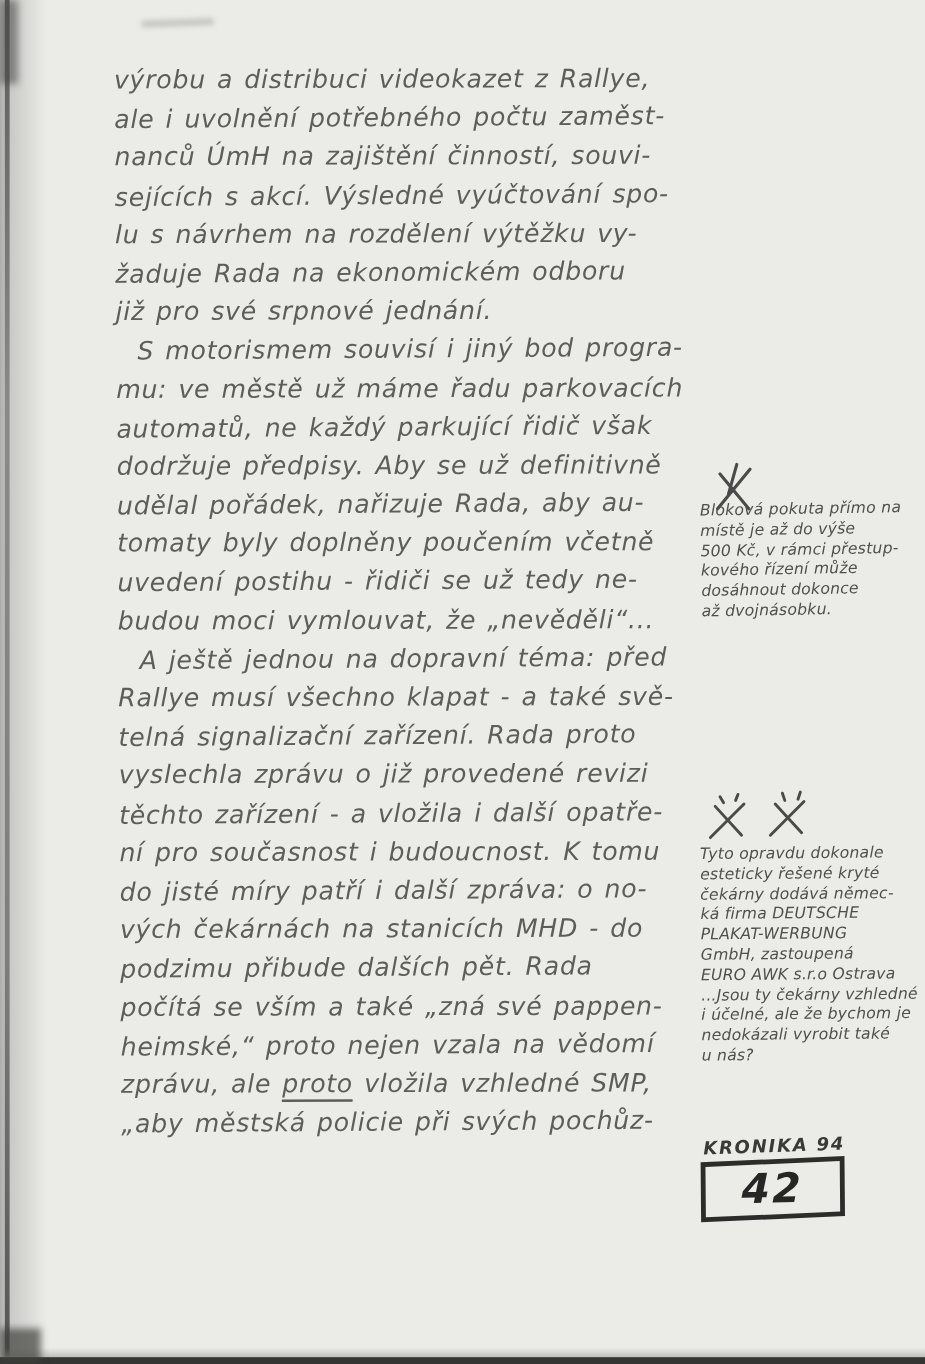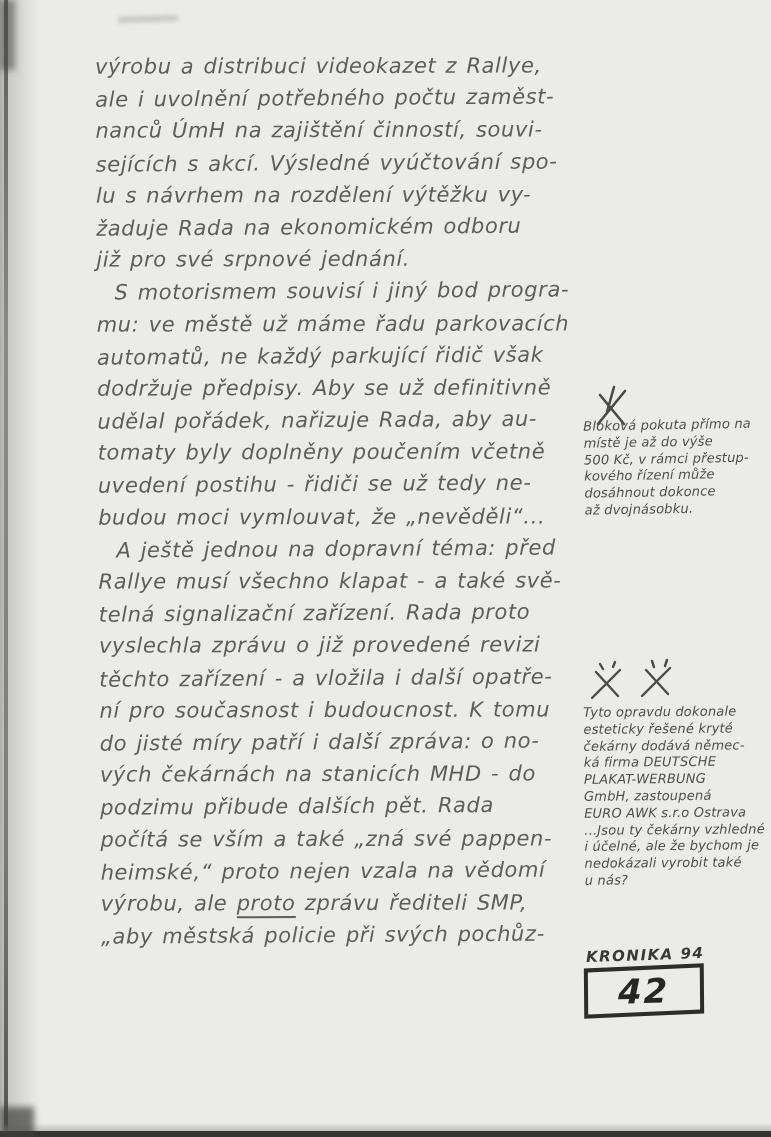--- a/index.html
+++ b/index.html
@@ -119,21 +119,21 @@
   <div class="text-line">Rallye musí všechno klapat - a také svě-</div>
   <div class="text-line">telná signalizační zařízení. Rada proto</div>
   <div class="text-line">vyslechla zprávu o již provedené revizi</div>
   <div class="text-line">těchto zařízení - a vložila i další opatře-</div>
   <div class="text-line">ní pro současnost i budoucnost. K tomu</div>
   <div class="text-line">do jisté míry patří i další zpráva: o no-</div>
   <div class="text-line">vých čekárnách na stanicích MHD - do</div>
   <div class="text-line">podzimu přibude dalších pět. Rada</div>
   <div class="text-line">počítá se vším a také „zná své pappen-</div>
   <div class="text-line">heimské,“ proto nejen vzala na vědomí</div>
-  <div class="text-line"><span>výrobu, ale </span><span class="underline-word">proto</span><span> zprávu řediteli SMP,</span></div>
+  <div class="text-line"><span>zprávu, ale </span><span class="underline-word">proto</span><span> vložila vzhledné SMP,</span></div>
   <div class="text-line">„aby městská policie při svých pochůz-</div>
 </div>
 
 <div class="mark-1">
   <svg width="48" height="46" viewBox="0 0 48 46">
     <g stroke="#4a4a48" stroke-width="2.6" stroke-linecap="round" fill="none">
       <path d="M10 40 L 37 7"></path>
       <path d="M12 11 L 36 40"></path>
       <path d="M26 3 L 19 28"></path>
     </g>

